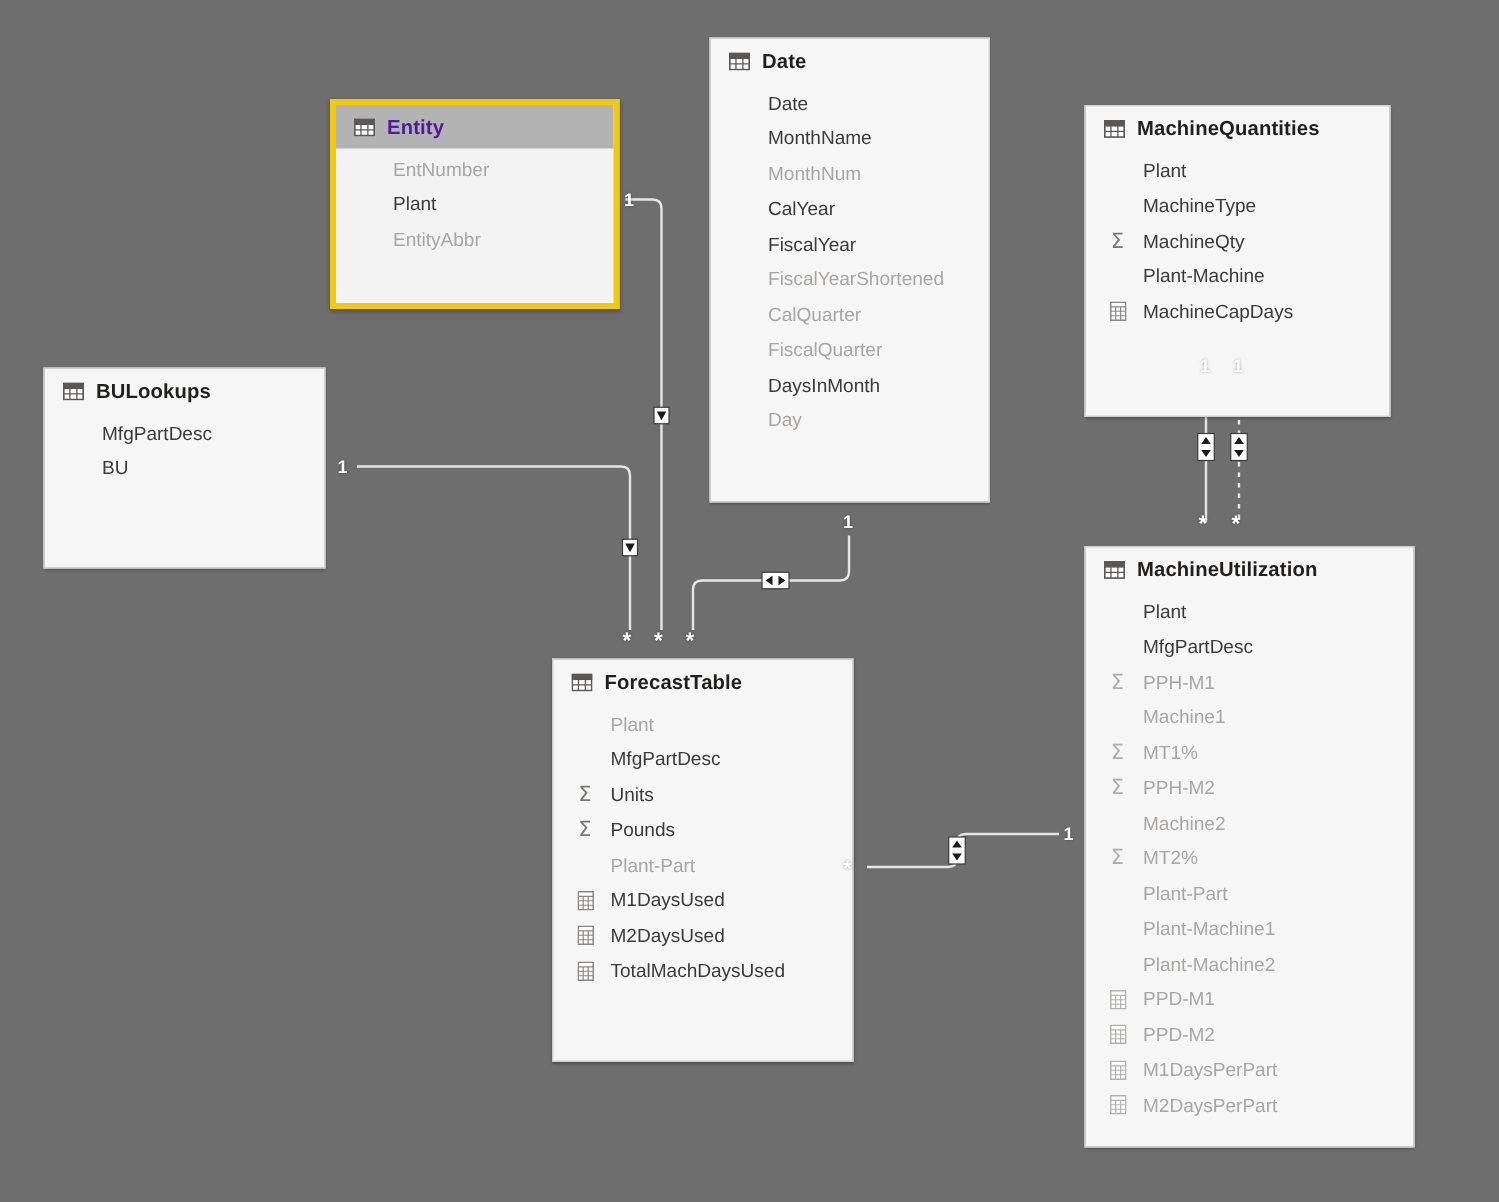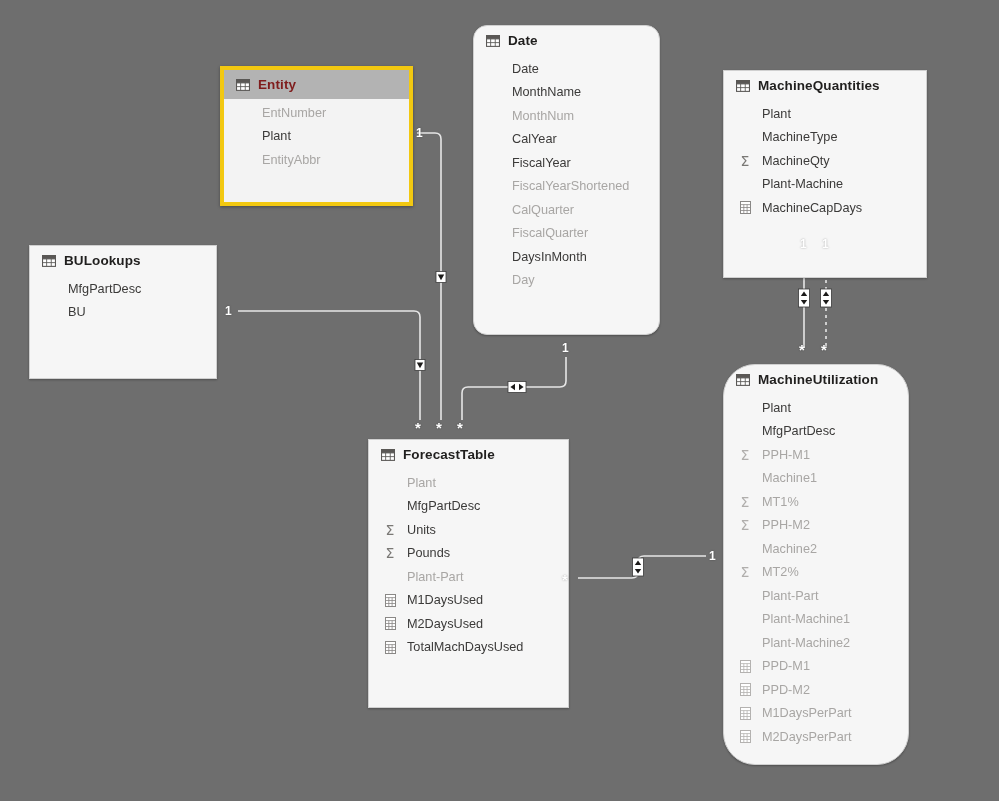--- a/index.html
+++ b/index.html
@@ -49,21 +49,21 @@
     align-items: center;
     gap: 8px;
     padding: 7px 10px 7px 12px;
     font-size: 13.5px;
     font-weight: bold;
     color: #201f1e;
     letter-spacing: .1px;
   }
   .tbl.selected .tbl-header {
     background: #b3b3b3;
-    color: #7f1d1d;
+    color: #4c1d95;
   }
   .tbl-body {
     padding: 2px 0 10px 0;
   }
   .fld {
     display: flex;
     align-items: center;
     height: 23.5px;
     padding-left: 12px;
     font-size: 12.7px;
@@ -190,21 +190,21 @@
         </div>
         <div class="tbl-body">
           <div class="fld no-icon">
             <span class="fld-name">MfgPartDesc</span>
           </div>
           <div class="fld no-icon">
             <span class="fld-name">BU</span>
           </div>
         </div>
       </div>
-      <div class="tbl" style="left: 473px; top: 25px; width: 187px; height: 310px; border-radius: 14px;">
+      <div class="tbl" style="left: 473px; top: 25px; width: 187px; height: 310px;">
         <div class="tbl-header">
           <span>
             <svg class="gridicon" width="14" height="12" viewBox="0 0 13 11">
               <rect x="0.5" y="0.5" width="12" height="10" fill="#ffffff" stroke="#5a5856"></rect>
               <rect x="0.5" y="0.5" width="12" height="3" fill="#5a5856" stroke="#5a5856"></rect>
               <line x1="4.3" y1="3.5" x2="4.3" y2="10.5" stroke="#5a5856" stroke-width="0.8"></line>
               <line x1="8.6" y1="3.5" x2="8.6" y2="10.5" stroke="#5a5856" stroke-width="0.8"></line>
               <line x1="0.5" y1="7" x2="12.5" y2="7" stroke="#5a5856" stroke-width="0.8"></line>
             </svg>
           </span>
@@ -280,21 +280,21 @@
                 <line x1="0.5" y1="6.5" x2="10.5" y2="6.5" stroke="#8a8886" stroke-width="0.8"></line>
                 <line x1="0.5" y1="9.5" x2="10.5" y2="9.5" stroke="#8a8886" stroke-width="0.8"></line>
                 <line x1="3.8" y1="3.6" x2="3.8" y2="12.5" stroke="#8a8886" stroke-width="0.8"></line>
                 <line x1="7.1" y1="3.6" x2="7.1" y2="12.5" stroke="#8a8886" stroke-width="0.8"></line>
               </svg>
             </span>
             <span class="fld-name">MachineCapDays</span>
           </div>
         </div>
       </div>
-      <div class="tbl" style="left: 723px; top: 364px; width: 186px; height: 401px; border-radius: 32px;">
+      <div class="tbl" style="left: 723px; top: 364px; width: 220px; height: 401px;">
         <div class="tbl-header">
           <span>
             <svg class="gridicon" width="14" height="12" viewBox="0 0 13 11">
               <rect x="0.5" y="0.5" width="12" height="10" fill="#ffffff" stroke="#5a5856"></rect>
               <rect x="0.5" y="0.5" width="12" height="3" fill="#5a5856" stroke="#5a5856"></rect>
               <line x1="4.3" y1="3.5" x2="4.3" y2="10.5" stroke="#5a5856" stroke-width="0.8"></line>
               <line x1="8.6" y1="3.5" x2="8.6" y2="10.5" stroke="#5a5856" stroke-width="0.8"></line>
               <line x1="0.5" y1="7" x2="12.5" y2="7" stroke="#5a5856" stroke-width="0.8"></line>
             </svg>
           </span>

